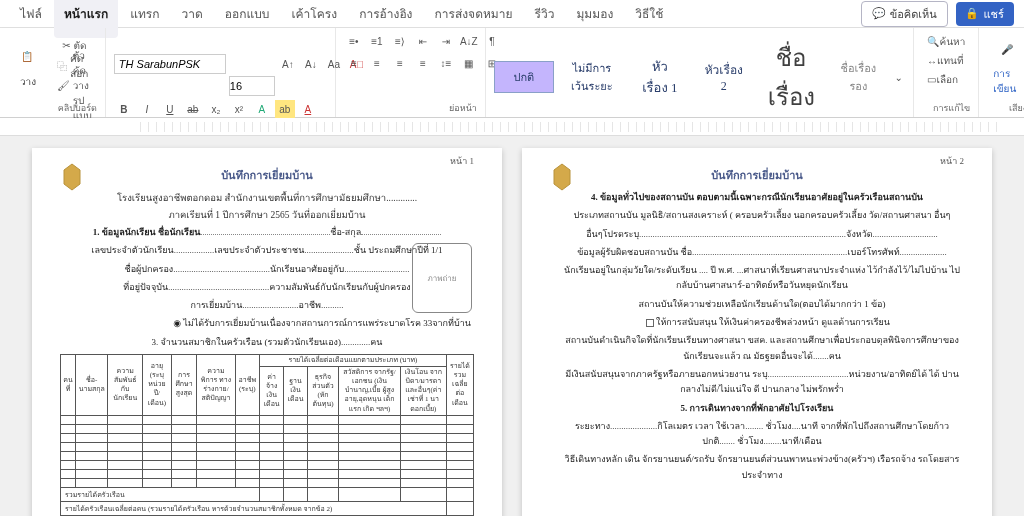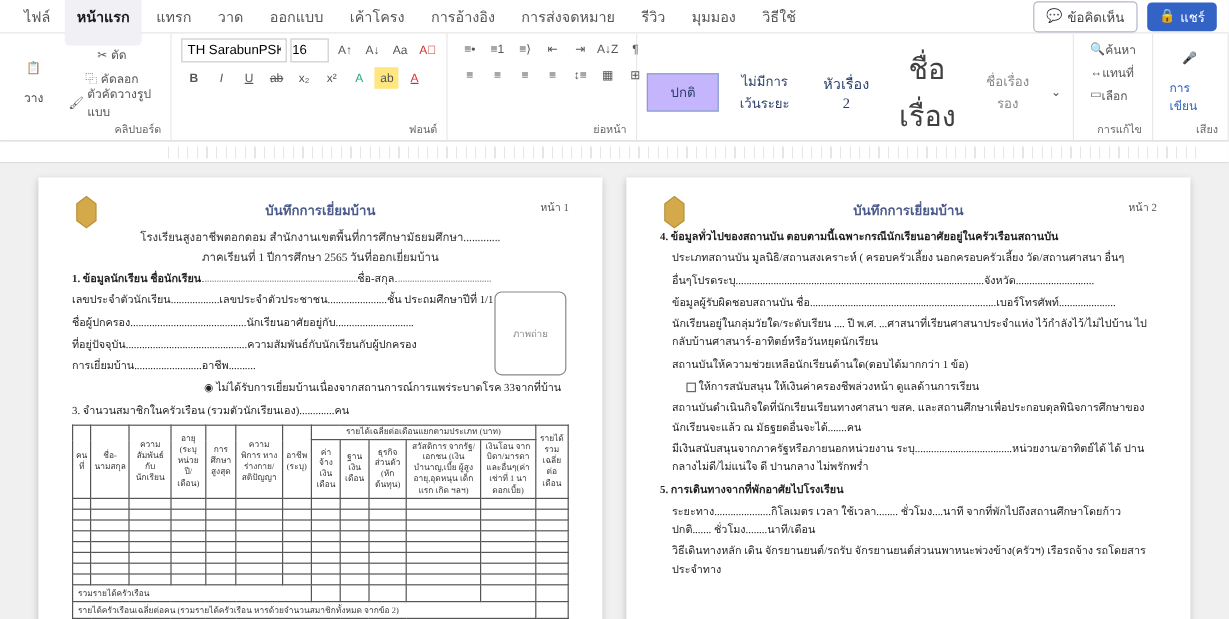--- a/index.html
+++ b/index.html
@@ -17,38 +17,38 @@
 
 
 .ribbon { height:90px; background:#fff; display:flex; border-bottom:1px solid #d0d0d0; box-shadow:0 2px 3px rgba(0,0,0,.08); }
 .group { border-right:1px solid #e8e8e8; padding:4px 8px 2px; display:flex; flex-direction:column; }
 .group-body { flex:1; display:flex; align-items:center; gap:4px; }
 .group-label { font-size:9px; color:#666; text-align:right; padding-top:2px; }
 .big-btn { display:flex; flex-direction:column; align-items:center; gap:3px; padding:2px 6px; cursor:pointer; font-size:10px; color:#444; }
 .icon-box { width:28px; height:28px; display:flex; align-items:center; justify-content:center; }
 .small-row { display:flex; gap:3px; align-items:center; }
 .small-btn { width:20px; height:18px; border:1px solid transparent; display:flex; align-items:center; justify-content:center; font-size:10px; cursor:pointer; color:#555; }
-.font-sel { font-size:11px; padding:1px 4px; border:1px solid #ccc; width:88px; height:20px; }
-.size-sel { font-size:11px; padding:1px 0; border:1px solid #ccc; width:32px; height:20px; }
+.font-sel { font-size:11px; padding:1px 4px; border:1px solid #ccc; width:112px; height:20px;font-style:italic; }
+.size-sel { font-size:11px; padding:1px 0; border:1px solid #ccc; width:46px; height:20px;margin-top:44px; }
 .style-chip { padding:6px 10px; font-family:serif; cursor:pointer; color:#2a3e6b; text-align:center; min-width:60px; }
 .style-chip.active { border:1px solid #8aa0c8; background:#c4b5fd; }
 .shrink { font-size:14px; }
 .mic { color:#2b61c4; }
 
 
 .ruler { height:18px; background:#fff; border-bottom:1px solid #ddd; position:relative; }
 .ruler::after { content:""; position:absolute; left:140px; right:20px; top:4px; height:10px; background:repeating-linear-gradient(90deg,#aaa 0 1px,transparent 1px 8px); opacity:.3; }
 .canvas { height:380px; overflow:auto; background:#f0f0f0; display:flex; gap:20px; padding:12px 20px; justify-content:center; }
 
 
 .page { width:470px; min-height:600px; background:#fff; box-shadow:0 2px 6px rgba(0,0,0,.2); padding:18px 28px; font-family:"TH Sarabun New",serif; font-size:9px; color:#333; position:relative; }
 .page-header { text-align:center; font-size:11px; font-weight:600; color:#4a5a8a; margin-bottom:6px; }
 .crest { position:absolute; left:28px; top:14px; width:24px; height:30px; }
-.page-num { position:absolute; right:28px; top:18px; font-size:9px; color:#555; }
-.sect { font-size:9px; margin:3px 0; line-height:1.7; color:#222; }
+.page-num { position:absolute; right:28px; top:6px; font-size:9px; color:#555; }
+.sect { font-size:9px; margin:3px 0; line-height:1.7; color:#222;text-align:center; }
 .sub { text-align:center; font-size:9.5px; margin-bottom:2px; }
 .chk { display:inline-block; width:8px; height:8px; border:1px solid #666; margin:0 2px; vertical-align:middle; }
 .dots { border-bottom:1px dotted #888; display:inline-block; min-width:40px; height:8px; vertical-align:baseline; }
 
 
 table.form-tbl { width:100%; border-collapse:collapse; margin:4px 0; }
 table.form-tbl th, table.form-tbl td { border:1px solid #555; font-size:7px; padding:1px 2px; text-align:center; vertical-align:middle; }
 table.form-tbl th { font-weight:400; line-height:1.3; }
 .empty-row td { height:9px; }
 
@@ -166,20 +166,21 @@
         <div class="small-btn">⊞</div>
       </div>
     </div>
     <div class="group-label">ย่อหน้า</div>
   </div>
 
   <div class="group" style="flex:1">
     <div class="group-body">
       <div class="style-chip active"><span>ปกติ</span></div>
       <div class="style-chip shrink"><span style="font-size:11px">ไม่มีการเว้นระยะ</span></div>
+      <div class="style-chip"><span style="font-size:13px">หัวเรื่อง 1</span></div>
       <div class="style-chip"><span style="font-size:12px">หัวเรื่อง 2</span></div>
       <div class="style-chip"><span style="font-size:24px;color:#404040">ชื่อเรื่อง</span></div>
       <div class="style-chip"><span style="font-size:11px;color:#888">ชื่อเรื่องรอง</span></div>
       <div class="small-btn" style="height:40px">⌄</div>
     </div>
     <div class="group-label">สไตล์</div>
   </div>
 
   <div class="group">
     <div class="group-body" style="flex-direction:column;align-items:flex-start;gap:1px">

